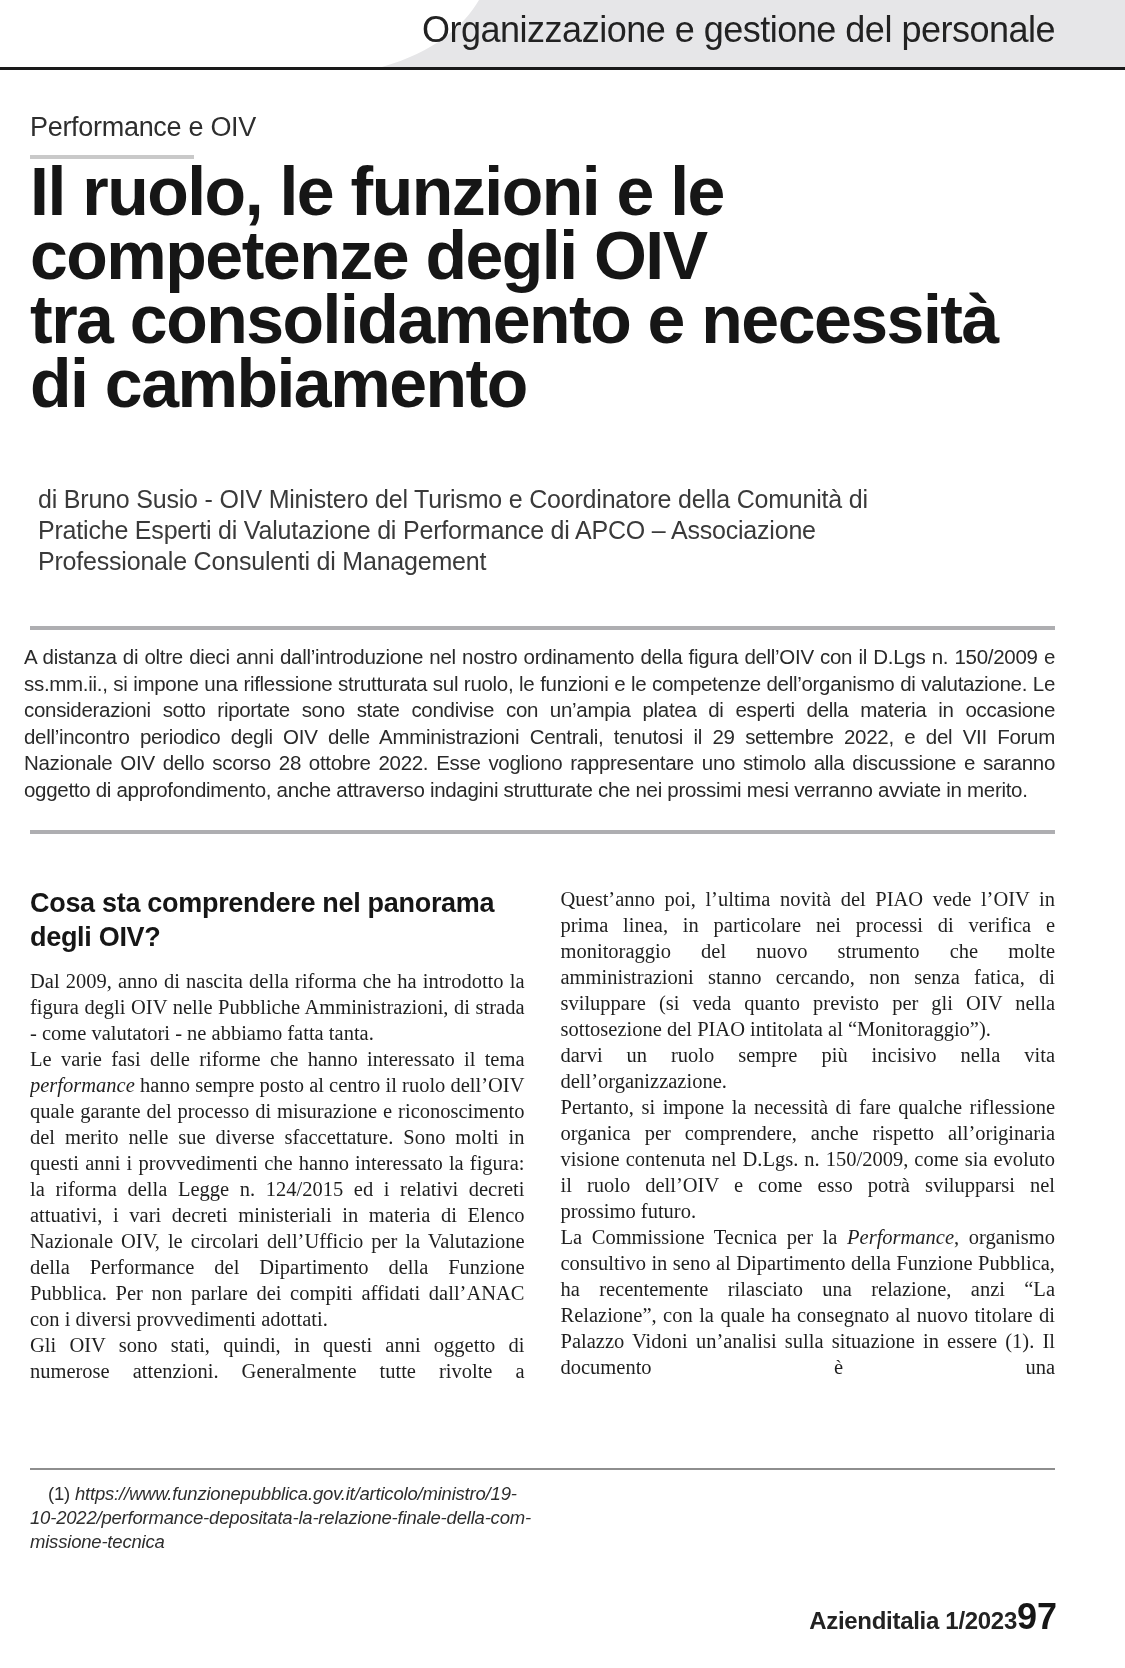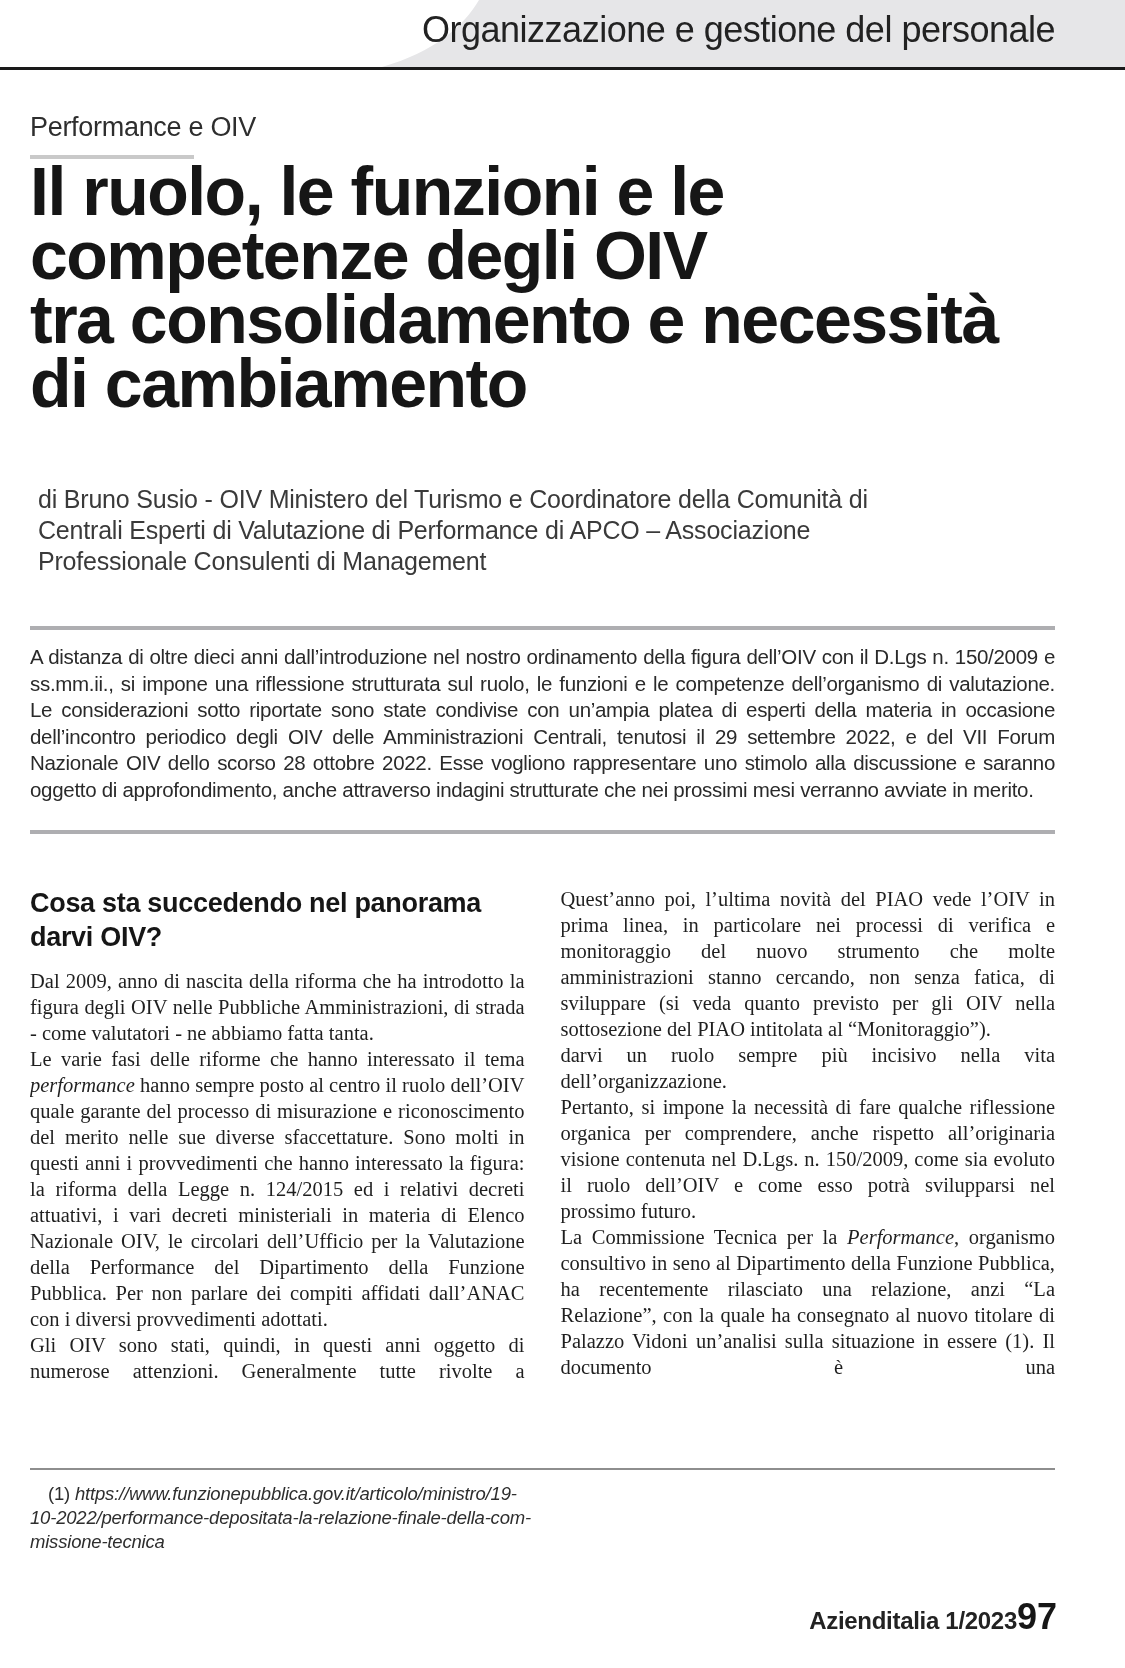--- a/index.html
+++ b/index.html
@@ -26,21 +26,21 @@
   }
   .byline{
     position:absolute;top:484px;left:38px;right:70px;
     font-size:25px;line-height:31px;color:#3a3a3a;letter-spacing:-0.2px;
   }
   
   .rule-gray{position:absolute;left:30px;right:70px;height:4px;background:#aeaeb1;}
   .rule-abstract-top{top:626px;}
   .rule-abstract-bottom{top:830px;}
   .abstract{
-    position:absolute;top:644px;left:30px;right:70px;max-height:182px;overflow:hidden;
+    position:absolute;top:644px;left:24px;right:70px;max-height:182px;overflow:hidden;
     font-size:20.5px;line-height:26.5px;letter-spacing:-0.3px;color:#2a2a2a;text-align:justify;
   }
   
   .columns{
     position:absolute;top:886px;left:30px;right:70px;height:578px;overflow:hidden;
     display:flex;gap:36px;
   }
   .col{flex:1 1 0;min-width:0;}
   .col-heading{
     margin:0 0 14px 0;font-size:27px;line-height:34px;font-weight:700;color:#161616;letter-spacing:-0.3px;
@@ -82,29 +82,29 @@
     </svg>
     <h2 class="header-title">Organizzazione e gestione del personale</h2>
   </div>
   <div class="header-rule"></div>
 
   <div class="kicker">Performance e OIV</div>
   <div class="kicker-underline"></div>
 
   <h1 class="article-title"><span>Il ruolo, le funzioni e le</span><br><span>competenze degli OIV</span><br><span>tra consolidamento e necessità</span><br><span>di cambiamento</span></h1>
 
-  <div class="byline"><span>di Bruno Susio - OIV Ministero del Turismo e Coordinatore della Comunità di</span><br><span>Centrali Esperti di Valutazione di Performance di APCO – Associazione</span><br><span>Professionale Consulenti di Management</span></div>
+  <div class="byline"><span>di Bruno Susio - OIV Ministero del Turismo e Coordinatore della Comunità di</span><br><span>Pratiche Esperti di Valutazione di Performance di APCO – Associazione</span><br><span>Professionale Consulenti di Management</span></div>
 
   <div class="rule-gray rule-abstract-top"></div>
   <div class="abstract">A distanza di oltre dieci anni dall’introduzione nel nostro ordinamento della figura dell’OIV con il D.Lgs n. 150/2009 e ss.mm.ii., si impone una riflessione strutturata sul ruolo, le funzioni e le competenze dell’organismo di valutazione. Le considerazioni sotto riportate sono state condivise con un’ampia platea di esperti della materia in occasione dell’incontro periodico degli OIV delle Amministrazioni Centrali, tenutosi il 29 settembre 2022, e del VII Forum Nazionale OIV dello scorso 28 ottobre 2022. Esse vogliono rappresentare uno stimolo alla discussione e saranno oggetto di approfondimento, anche attraverso indagini strutturate che nei prossimi mesi verranno avviate in merito.</div>
   <div class="rule-gray rule-abstract-bottom"></div>
 
   <div class="columns">
     <div class="col">
-      <h3 class="col-heading">Cosa sta succedendo nel panorama darvi OIV?</h3>
+      <h3 class="col-heading">Cosa sta comprendere nel panorama degli OIV?</h3>
       <div>
           <p class="body-para"><span>Dal 2009, anno di nascita della riforma che ha introdotto la figura degli OIV nelle Pubbliche Amministrazioni, di strada - come valutatori - ne abbiamo fatta tanta.</span></p>
           <p class="body-para"><span>Le varie fasi delle riforme che hanno interessato il tema </span><i>performance</i><span> hanno sempre posto al centro il ruolo dell’OIV quale garante del processo di misurazione e riconoscimento del merito nelle sue diverse sfaccettature. Sono molti in questi anni i provvedimenti che hanno interessato la figura: la riforma della Legge n. 124/2015 ed i relativi decreti attuativi, i vari decreti ministeriali in materia di Elenco Nazionale OIV, le circolari dell’Ufficio per la Valutazione della Performance del Dipartimento della Funzione Pubblica. Per non parlare dei compiti affidati dall’ANAC con i diversi provvedimenti adottati.</span></p>
           <p class="body-para cont"><span>Gli OIV sono stati, quindi, in questi anni oggetto di numerose attenzioni. Generalmente tutte rivolte a</span></p>
         </div>
     </div>
     <div class="col">
       <div>
           <p class="body-para"><span>Quest’anno poi, l’ultima novità del PIAO vede l’OIV in prima linea, in particolare nei processi di verifica e monitoraggio del nuovo strumento che molte amministrazioni stanno cercando, non senza fatica, di sviluppare (si veda quanto previsto per gli OIV nella sottosezione del PIAO intitolata al “Monitoraggio”).</span></p>
           <p class="body-para"><span>darvi un ruolo sempre più incisivo nella vita dell’organizzazione.</span></p>

